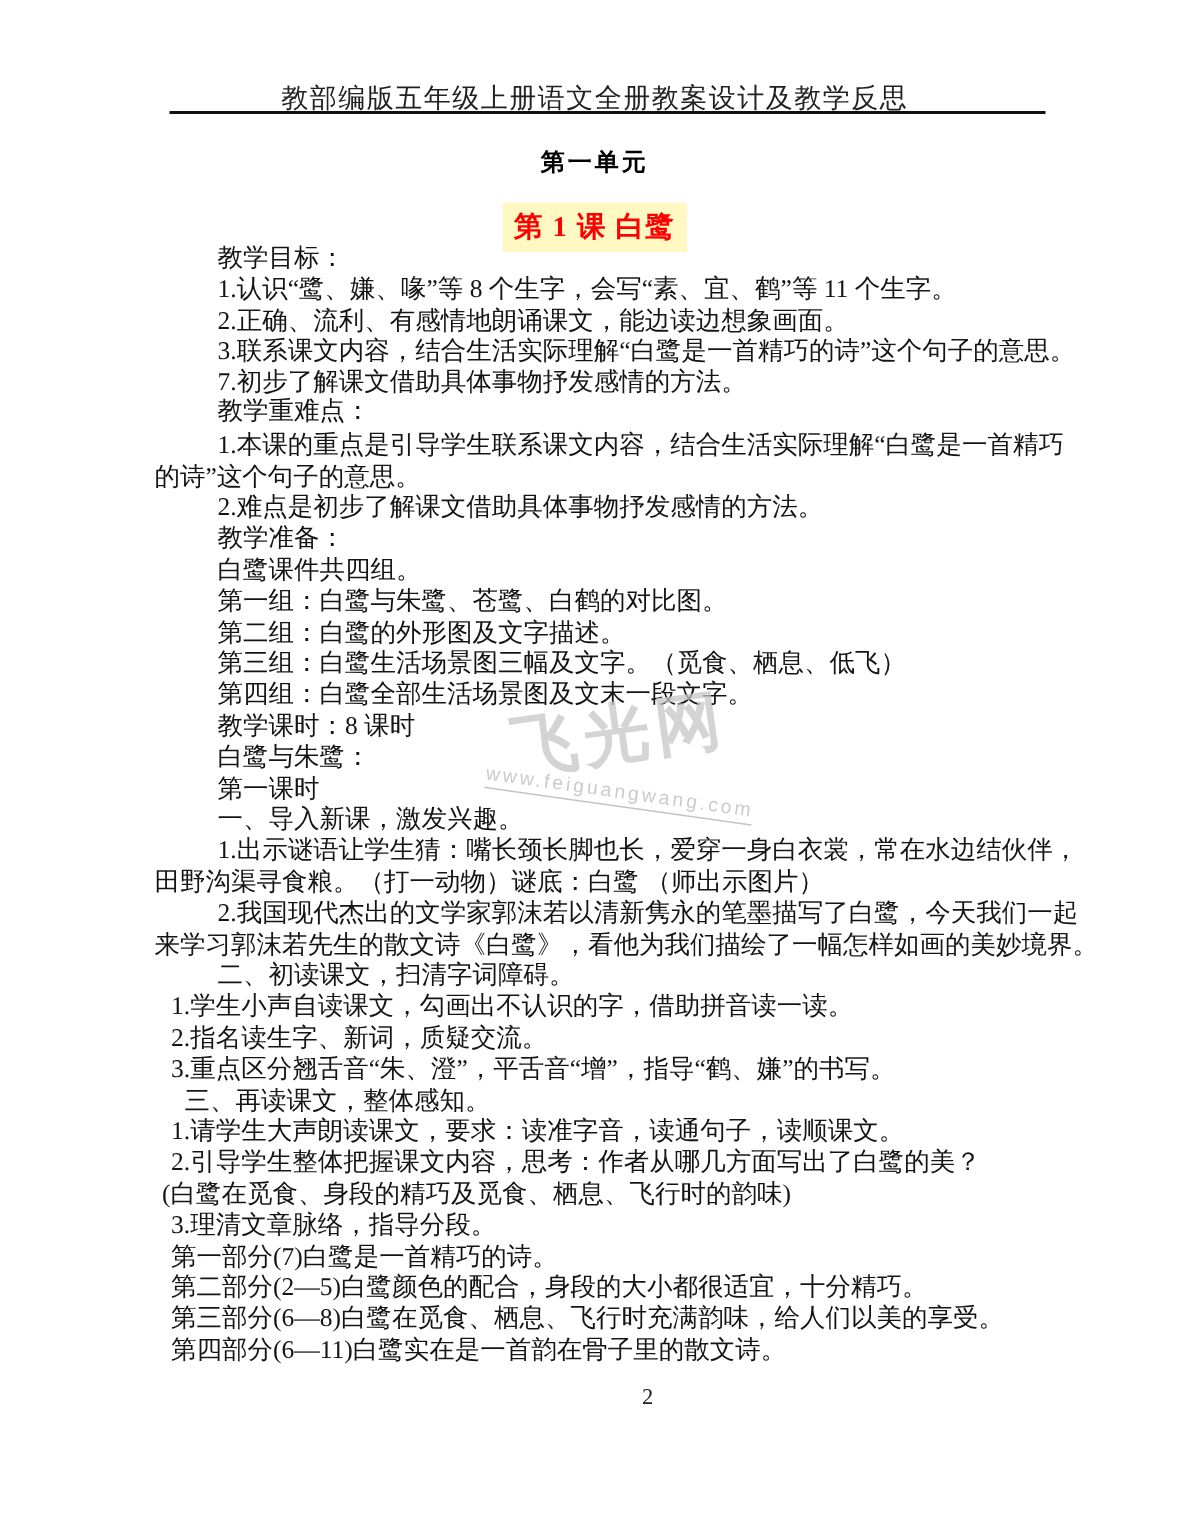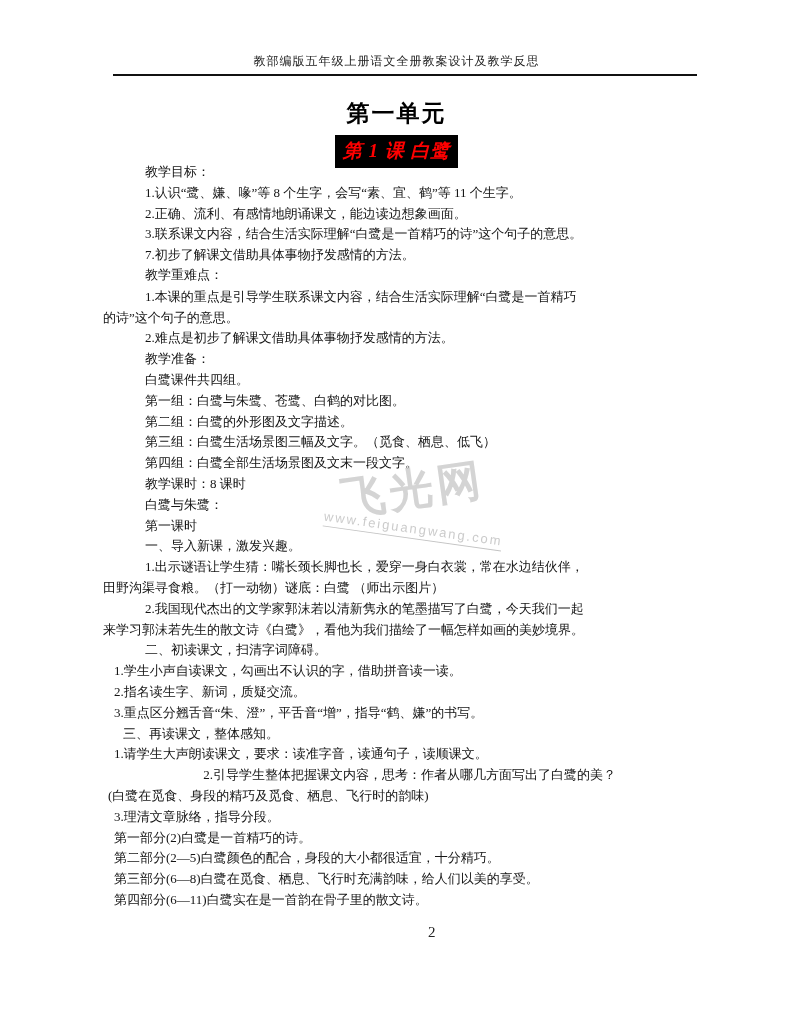--- a/index.html
+++ b/index.html
@@ -6,47 +6,47 @@
   .page{
     position:relative;
     width:793px;height:1020px;
     background:#ffffff;
     overflow:hidden;
     font-family:"Liberation Serif","DejaVu Serif",serif;
     color:#1a1a1a;
   }
   .header-text{
     position:absolute;top:53px;left:0;width:100%;
-    text-align:center;font-size:12px;color:#222;
+    text-align:center;font-size:18px;color:#222;
     letter-spacing:1px;
   }
   .header-rule{
     position:absolute;top:74px;left:113px;width:584px;height:0;
     border-top:2px solid #111;
   }
   .unit-title{
     position:absolute;top:98px;left:0;width:100%;
-    text-align:center;font-size:23px;font-weight:bold;color:#000;
+    text-align:center;font-size:16px;font-weight:bold;color:#000;
     letter-spacing:2px;
   }
   .lesson-row{
     position:absolute;top:135px;left:0;width:100%;
     text-align:center;
   }
   .lesson-chip{
     display:inline-block;
     font-size:19px;font-weight:bold;
     padding:3px 8px 4px 8px;
     letter-spacing:1px;
   }
   .content{
     position:absolute;top:162px;left:103px;width:602px;
   }
   .content .line{
-    font-size:13px;line-height:20.8px;
+    font-size:17px;line-height:20.8px;
     white-space:nowrap;
     color:#141414;
   }
   .watermark{
     position:absolute;top:460px;left:318px;width:190px;
     pointer-events:none;
     text-align:center;
   }
   .watermark .wm-name{
     display:inline-block;
@@ -76,21 +76,21 @@
 <body>
 
 <div class="page">
 
   <div class="header-text">教部编版五年级上册语文全册教案设计及教学反思</div>
   <div class="header-rule"></div>
 
   <div class="unit-title">第一单元</div>
 
   <div class="lesson-row">
-    <span class="lesson-chip" style="background: #000000; color: rgb(255, 0, 0); font-style: italic;">第 1 课  白鹭</span>
+    <span class="lesson-chip" style="background: #fef9c3; color: rgb(255, 0, 0);">第 1 课  白鹭</span>
   </div>
 
   <div class="content">
       <div class="line" style="padding-left: 42px;">教学目标：</div>
       <div class="line" style="padding-left: 42px;">1.认识“鹭、嫌、喙”等 8 个生字，会写“素、宜、鹤”等 11 个生字。</div>
       <div class="line" style="padding-left: 42px;">2.正确、流利、有感情地朗诵课文，能边读边想象画面。</div>
       <div class="line" style="padding-left: 42px;">3.联系课文内容，结合生活实际理解“白鹭是一首精巧的诗”这个句子的意思。</div>
       <div class="line" style="padding-left: 42px;">7.初步了解课文借助具体事物抒发感情的方法。</div>
       <div class="line" style="padding-left: 42px; font-family: Liberation Mono, monospace;">教学重难点：</div>
       <div class="line" style="padding-left: 42px;">1.本课的重点是引导学生联系课文内容，结合生活实际理解“白鹭是一首精巧</div>
@@ -109,24 +109,24 @@
       <div class="line" style="padding-left: 42px;">1.出示谜语让学生猜：嘴长颈长脚也长，爱穿一身白衣裳，常在水边结伙伴，</div>
       <div class="line" style="padding-left: 0px;">田野沟渠寻食粮。（打一动物）谜底：白鹭  （师出示图片）</div>
       <div class="line" style="padding-left: 42px;">2.我国现代杰出的文学家郭沫若以清新隽永的笔墨描写了白鹭，今天我们一起</div>
       <div class="line" style="padding-left: 0px;">来学习郭沫若先生的散文诗《白鹭》，看他为我们描绘了一幅怎样如画的美妙境界。</div>
       <div class="line" style="padding-left: 42px;">二、初读课文，扫清字词障碍。</div>
       <div class="line" style="padding-left: 11px;">1.学生小声自读课文，勾画出不认识的字，借助拼音读一读。</div>
       <div class="line" style="padding-left: 11px;">2.指名读生字、新词，质疑交流。</div>
       <div class="line" style="padding-left: 11px;">3.重点区分翘舌音“朱、澄”，平舌音“增”，指导“鹤、嫌”的书写。</div>
       <div class="line" style="padding-left: 20px;">三、再读课文，整体感知。</div>
       <div class="line" style="padding-left: 11px;">1.请学生大声朗读课文，要求：读准字音，读通句子，读顺课文。</div>
-      <div class="line" style="padding-left: 11px; text-align: center;">2.引导学生整体把握课文内容，思考：作者从哪几方面写出了白鹭的美？</div>
+      <div class="line" style="padding-left: 11px;">2.引导学生整体把握课文内容，思考：作者从哪几方面写出了白鹭的美？</div>
       <div class="line" style="padding-left: 5px;">(白鹭在觅食、身段的精巧及觅食、栖息、飞行时的韵味)</div>
       <div class="line" style="padding-left: 11px;">3.理清文章脉络，指导分段。</div>
-      <div class="line" style="padding-left: 11px;">第一部分(2)白鹭是一首精巧的诗。</div>
+      <div class="line" style="padding-left: 11px;">第一部分(7)白鹭是一首精巧的诗。</div>
       <div class="line" style="padding-left: 11px; font-family: Liberation Serif, serif;">第二部分(2—5)白鹭颜色的配合，身段的大小都很适宜，十分精巧。</div>
       <div class="line" style="padding-left: 11px;">第三部分(6—8)白鹭在觅食、栖息、飞行时充满韵味，给人们以美的享受。</div>
       <div class="line" style="padding-left: 11px;">第四部分(6—11)白鹭实在是一首韵在骨子里的散文诗。</div>
     </div>
 
   <div class="watermark">
     <span class="wm-name" style="color: rgb(198, 198, 198);">飞光网</span><br>
     <span class="wm-url" style="color: rgb(198, 198, 198);">www.feiguangwang.com</span>
   </div>
 

